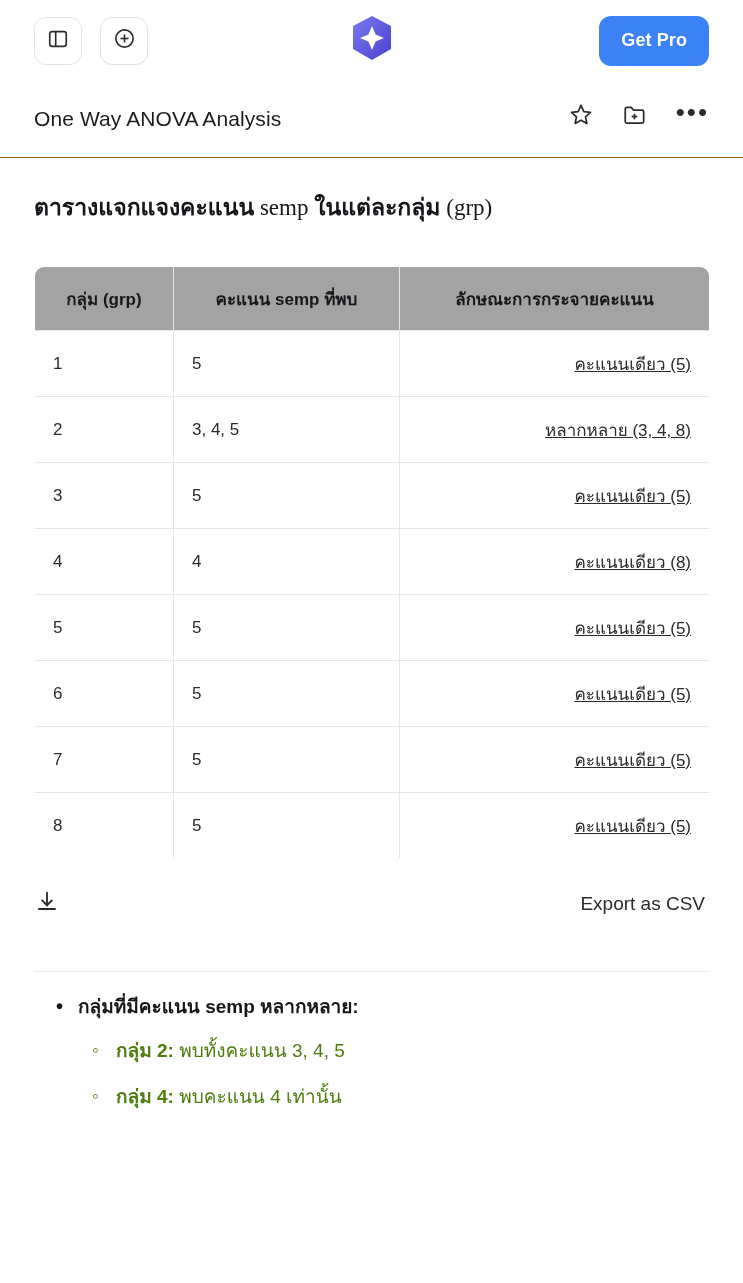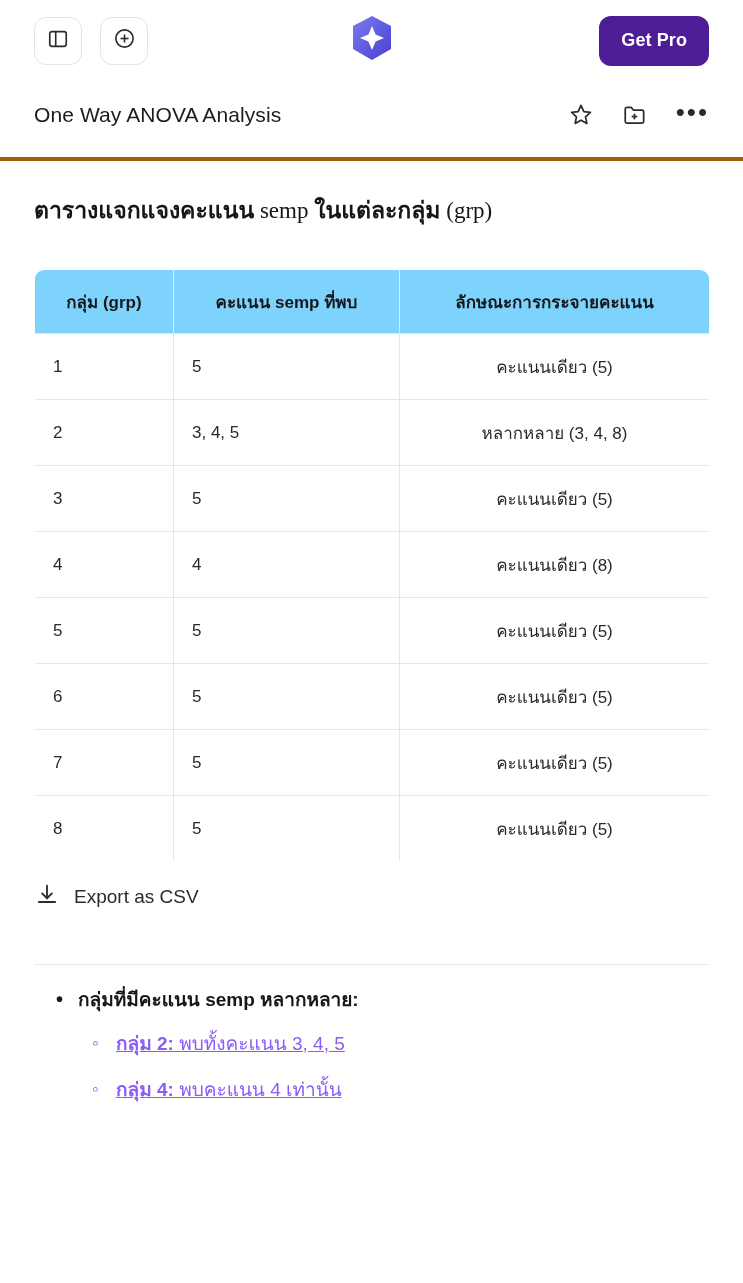--- a/index.html
+++ b/index.html
@@ -40,38 +40,38 @@
     top: 14px;
     transform: translateX(-50%);
     width: 52px;
     height: 52px;
     display: flex;
     align-items: center;
     justify-content: center;
   }
   .get-pro {
     margin-left: auto;
-    background: #4c1d95;
+    background: #3b82f6;
     color: #fff;
     border: none;
     border-radius: 12px;
     height: 50px;
     padding: 0 22px;
     font-size: 18px;
     font-weight: 600;
     cursor: pointer;
     letter-spacing: .1px;
   }
 
   
   .titlerow {
     display: flex;
-    align-items: center;
+    align-items: flex-end;
     padding: 18px 34px 26px 34px;
-    border-bottom: 4px solid #a16207;
+    border-bottom: 1px solid #a16207;
     gap: 21px;
   }
   .doc-title {
     font-size: 21px;
     color: #1c1c1e;
     letter-spacing: .1px;
   }
   .title-actions {
     margin-left: auto;
     display: flex;
@@ -97,21 +97,21 @@
   .table-wrap { margin-top: 42px; }
   table.data {
     border-collapse: collapse;
     width: 675px;
     border: 1px solid #e6e6e9;
     border-radius: 10px;
     overflow: hidden;
     table-layout: fixed;
   }
   table.data th {
-    background: #7dd3fc;
+    background: #a3a3a3;
     font-size: 17px;
     font-weight: 700;
     color: #17171b;
     padding: 18px 16px;
     text-align: center;
     border-right: 1px solid #e6e6e9;
     border-bottom: 1px solid #e6e6e9;
   }
   table.data th:last-child { border-right: none; }
   table.data td {
@@ -119,28 +119,28 @@
     color: #2a2a2e;
     padding: 19px 18px;
     border-right: 1px solid #e6e6e9;
     border-bottom: 1px solid #e6e6e9;
   }
   table.data tr:last-child td { border-bottom: none; }
   table.data td:last-child { border-right: none; }
   table.data col.c1 { width: 139px; }
   table.data col.c2 { width: 226px; }
   table.data col.c3 { width: 310px; }
-  table.data td.c3 { text-align: center; }
+  table.data td.c3 { text-align: right; text-decoration: underline; }
 
   .export-row {
     display: flex;
-    justify-content: flex-start;
+    justify-content: space-between;
     align-items: center;
     gap: 14px;
-    margin-top: 20px;
+    margin-top: 30px;
     padding-right: 4px;
     cursor: pointer;
   }
   .export-label { font-size: 19px; color: #2b2b2f; }
 
   .divider {
     height: 1px;
     background: #e9e9ec;
     margin: 52px 0 0 0;
   }
@@ -175,24 +175,23 @@
   ul.lvl2 {
     margin: 14px 0 0 0;
     padding-left: 38px;
     list-style: none;
     font-weight: 400;
   }
   ul.lvl2 > li {
     position: relative;
     font-size: 19px;
     font-weight: 400;
-    color: #8b5cf6;
+    color: #4d7c0f;
     margin-bottom: 16px;
     line-height: 1.6;
-    text-decoration: underline;
   }
   ul.lvl2 > li::before {
     content: "◦";
     position: absolute;
     left: -24px;
     top: -1px;
     font-size: 19px;
   }
   ul.lvl2 b { font-weight: 700; }
 </style>

